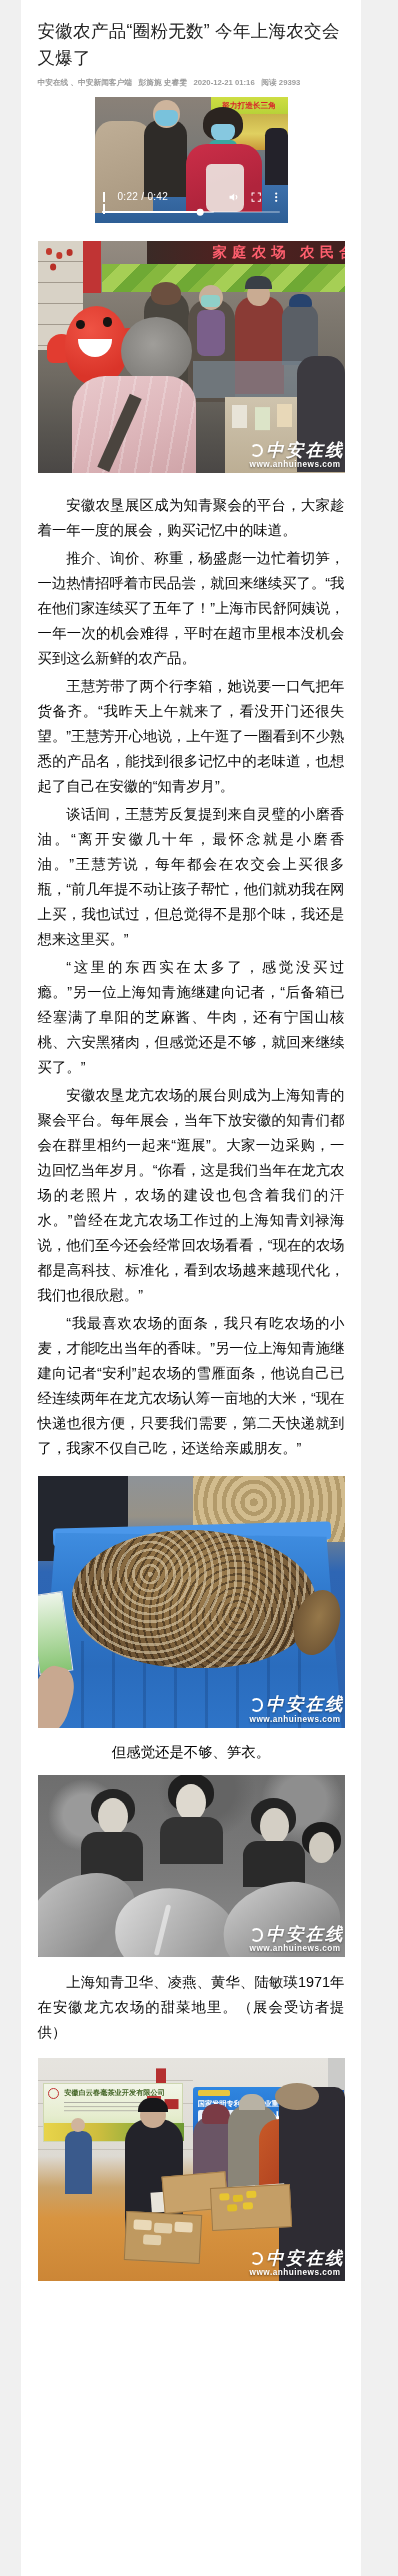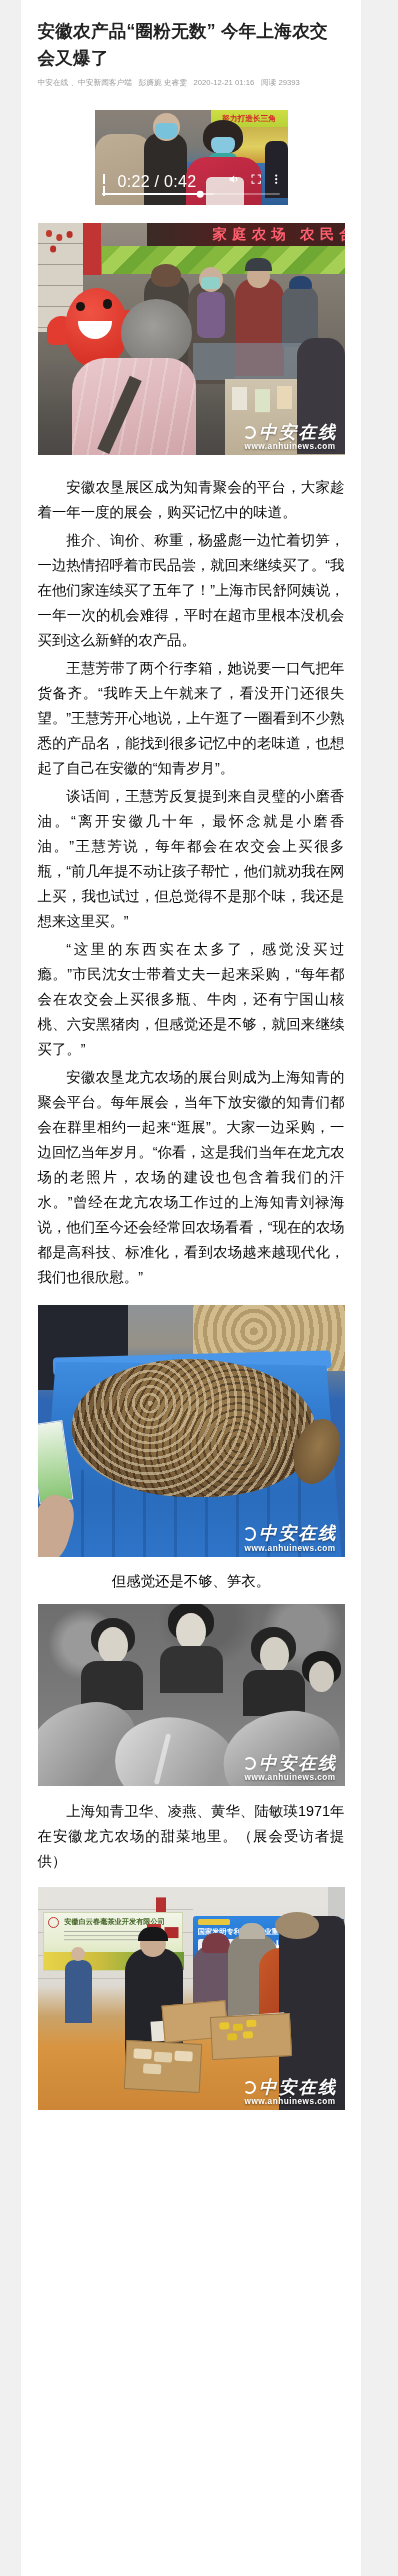--- a/index.html
+++ b/index.html
@@ -10,61 +10,61 @@
     position: relative;
   }
   .page { width: 398px; height: 2784px; position: relative; overflow: hidden; }
   .article-col {
     position: absolute; left: 21px; top: 0; width: 340px; height: 2784px;
     background: #ffffff;
   }
   .inner { padding: 17.5px 16.5px 0 16.5px; }
 
   h1.title {
-    font-size: 17.5px; line-height: 27px; font-weight: 700; color: #222;
+    font-size: 17.5px; line-height: 27px; font-weight: 400; color: #222;
     letter-spacing: 0.3px;
   }
   .meta { margin-top: 6.2px; font-size: 7.7px; color: #9c9c9c; white-space: nowrap; }
-  .meta span { margin-right: 6.7px; }
+  .meta span { margin-right: 6.7px; font-weight: bold; }
 
   
   .video {
-    position: relative; width: 193px; height: 95px; margin: 22px auto 0 auto;
+    position: relative; width: 193px; height: 126px; margin: 9px auto 0 auto;
     background: linear-gradient(180deg, #8a8178 0%, #7b7a76 38%, #57748c 62%, #3a6aa4 80%, #2f5f93 100%);
     overflow: hidden;
   }
   .abs { position: absolute; }
   .vbanner {
     position: absolute; right: 0; top: 0; width: 77px; height: 17.5px;
     background: linear-gradient(180deg, #cede43, #b8d238);
     color: #d8232a; font-weight: 700; font-size: 7.7px; line-height: 17.5px;
     text-align: center; overflow: hidden; white-space: nowrap;
   }
   .vcontrols { position: absolute; left: 0; right: 0; bottom: 18.5px; height: 13.4px; color: #fff; }
   .pausebtn { position: absolute; left: 8.2px; top: 1px; width: 9.3px; height: 10.3px; }
   .pausebtn i { display: inline-block; width: 2.6px; height: 10.3px; background: #fff; margin-right: 2.1px; }
-  .vtime { position: absolute; left: 23px; top: 0.5px; font-size: 16px; color: #fff; letter-spacing: 0.3px; }
+  .vtime { position: absolute; left: 23px; top: 0.5px; font-size: 10px; color: #fff; letter-spacing: 0.3px; }
   .vicon { position: absolute; top: 0; width: 12.4px; height: 12.4px; }
   .vbar { position: absolute; left: 7.2px; right: 7.2px; bottom: 9.3px; height: 2.1px; background: rgba(255,255,255,0.32); border-radius: 1px; }
   .vbar .buf { position: absolute; left: 0; top: 0; bottom: 0; background: rgba(255,255,255,0.5); border-radius: 1px; }
   .vbar .played { position: absolute; left: 0; top: 0; bottom: 0; background: #ffffff; border-radius: 1px; }
   .vbar .knob { position: absolute; top: 50%; width: 6.7px; height: 6.7px; background: #fff; border-radius: 50%; transform: translate(-50%,-50%); }
 
   
   .photo { position: relative; width: 307px; overflow: hidden; }
   .ph1 { height: 232px; margin: 18.5px auto 0; background: linear-gradient(180deg,#948b81 0%,#7d776e 34%,#6f6a62 58%,#585550 82%,#4a4745 100%); }
   .ph2 { height: 252px; margin: 14.4px auto 0; background: linear-gradient(180deg,#8e9398 0%,#979287 16%,#6b7f96 24%,#2e66b4 38%,#2a62ae 100%); }
   .ph3 { height: 182px; margin: 10.3px auto 0;
          background: radial-gradient(circle at 15% 22%, #9a9a9a 0 20.6px, transparent 36px),
                      radial-gradient(circle at 86% 14%, #8e8e8e 0 24px, transparent 41px),
                      radial-gradient(circle at 55% 8%, #646464 0 28px, transparent 49px),
                      linear-gradient(180deg,#6e6e6e,#7a7a7a 55%,#8c8c8c); }
   .ph4 { height: 223px; margin: 13.4px auto 0; background: linear-gradient(180deg,#e6e4df 0%,#dddad3 44%,#caa36a 58%,#d89440 72%,#cc8636 100%); }
 
-  .wm { position: absolute; right: 7px; bottom: 4.1px; text-align: center; color: #fff; line-height: 1.1;
+  .wm { position: absolute; right: 0; bottom: 4.1px; text-align: left; color: #fff; line-height: 1.1;
         text-shadow: 0 0.5px 2.1px rgba(0,0,0,0.45); }
   .wm .wm-logo { font-size: 17.5px; font-weight: 700; font-style: italic; letter-spacing: 2.1px; }
   .wm .wm-url  { font-size: 8.2px; font-weight: 700; letter-spacing: 0.5px; }
   .wm-mark { display:inline-block; width: 13.4px; height: 13.4px; border: 2.6px solid #fff; border-left-color: transparent;
              border-radius: 50%; vertical-align: -1.5px; margin-right: 3.1px; }
 
   
   .bodytext { margin-top: 19.6px; }
   p.bp {
     font-size: 14.4px; line-height: 25px; color: #0a0a0a;
@@ -171,22 +171,23 @@
         <div><span class="wm-mark"></span><span class="wm-logo">中安在线</span></div>
         <div class="wm-url">www.anhuinews.com</div>
       </div>
     </div>
 
     <div class="bodytext">
       <p class="bp"><b></b><span>安徽农垦展区成为知青聚会的平台，大家趁着一年一度的展会，购买记忆中的味道。</span></p>
       <p class="bp"><b></b><span>推介、询价、称重，杨盛彪一边忙着切笋，一边热情招呼着市民品尝，就回来继续买了。“我在他们家连续买了五年了！”上海市民舒阿姨说，一年一次的机会难得，平时在超市里根本没机会买到这么新鲜的农产品。</span></p>
       <p class="bp"><b></b><span>王慧芳带了两个行李箱，她说要一口气把年货备齐。“我昨天上午就来了，看没开门还很失望。”王慧芳开心地说，上午逛了一圈看到不少熟悉的产品名，能找到很多记忆中的老味道，也想起了自己在安徽的“知青岁月”。</span></p>
       <p class="bp"><b></b><span>谈话间，王慧芳反复提到来自灵璧的小磨香油。“离开安徽几十年，最怀念就是小磨香油。”王慧芳说，每年都会在农交会上买很多瓶，“前几年提不动让孩子帮忙，他们就劝我在网上买，我也试过，但总觉得不是那个味，我还是想来这里买。”</span></p>
-      <p class="bp"><b></b><span>“这里的东西实在太多了，感觉没买过瘾。”市民沈女士带着丈夫一起来采购，“每年都会在农交会上买很多瓶、牛肉，还有宁国山核桃、六安黑猪肉，但感觉还是不够，就回来继续买了。”</span></p>
+      <p class="bp"><b></b><span>“这里的东西实在太多了，感觉没买过瘾。”另一位上海知青施继建向记者，“后备箱已经塞满了阜阳的芝麻酱、牛肉，还有宁国山核桃、六安黑猪肉，但感觉还是不够，就回来继续买了。”</span></p>
       <p class="bp"><b></b><span>安徽农垦龙亢农场的展台则成为上海知青的聚会平台。每年展会，当年下放安徽的知青们都会在群里相约一起来“逛展”。大家一边采购，一边回忆当年岁月。“你看，这是我们当年在龙亢农场的老照片，农场的建设也包含着我们的汗水。”曾经在龙亢农场工作过的上海知青刘禄海说，他们至今还会经常回农场看看，“现在的农场都是高科技、标准化，看到农场越来越现代化，我们也很欣慰。”</span></p>
+      <p class="bp"><b></b><span>“我最喜欢农场的面条，我只有吃农场的小麦，才能吃出当年的香味。”另一位上海知青施继建向记者“安利”起农场的雪雁面条，他说自己已经连续两年在龙亢农场认筹一亩地的大米，“现在快递也很方便，只要我们需要，第二天快递就到了，我家不仅自己吃，还送给亲戚朋友。”</span></p>
     </div>
 
     <div class="photo ph2">
       <div class="abs" style="left:0;top:0;width:90px;height:85px;background:#23262e;border-radius:0 0 36px 0;"></div>
       <div class="abs" style="left:155px;top:0;width:152px;height:66px;background:repeating-radial-gradient(circle at 40% 40%,#b29a6a 0 4.1px,#d2bc8e 4.1px 9.3px),#c6ae7e;"></div>
       <div class="abs" style="left:15.5px;top:49px;width:278px;height:17.5px;background:#4a97ea;transform:rotate(-1.5deg);border-radius:4.1px;"></div>
       <div class="abs" style="left:3.1px;top:57px;width:301px;height:196px;background:linear-gradient(180deg,#3f8de0 0%,#2f78cc 32%,#2a6cbd 68%,#2e74c8 100%);clip-path:polygon(5% 0,95% 2%,100% 100%,0 100%);"></div>
       <div class="abs" style="left:15.5px;top:165px;width:276px;height:88px;background:repeating-linear-gradient(90deg,transparent 0 28px,rgba(10,40,90,0.22) 28px 31px);"></div>
       <div class="abs" style="left:34px;top:54px;width:244px;height:138px;background:repeating-radial-gradient(circle at 32% 32%,rgba(232,216,182,0.55) 0 2.6px,transparent 2.6px 7.7px),repeating-radial-gradient(circle at 68% 62%,rgba(38,26,14,0.5) 0 2.1px,transparent 2.1px 6.7px),radial-gradient(ellipse at 50% 35%,#a08253 0%,#8a6c42 38%,#6e5434 68%,#5a4228 100%);border-radius:50% 54% 46% 50%;"></div>
       <div class="abs" style="left:257px;top:113px;width:44px;height:67px;background:radial-gradient(ellipse at 50% 40%,#96784a,#6e5434 80%);border-radius:50%;transform:rotate(18deg);"></div>

